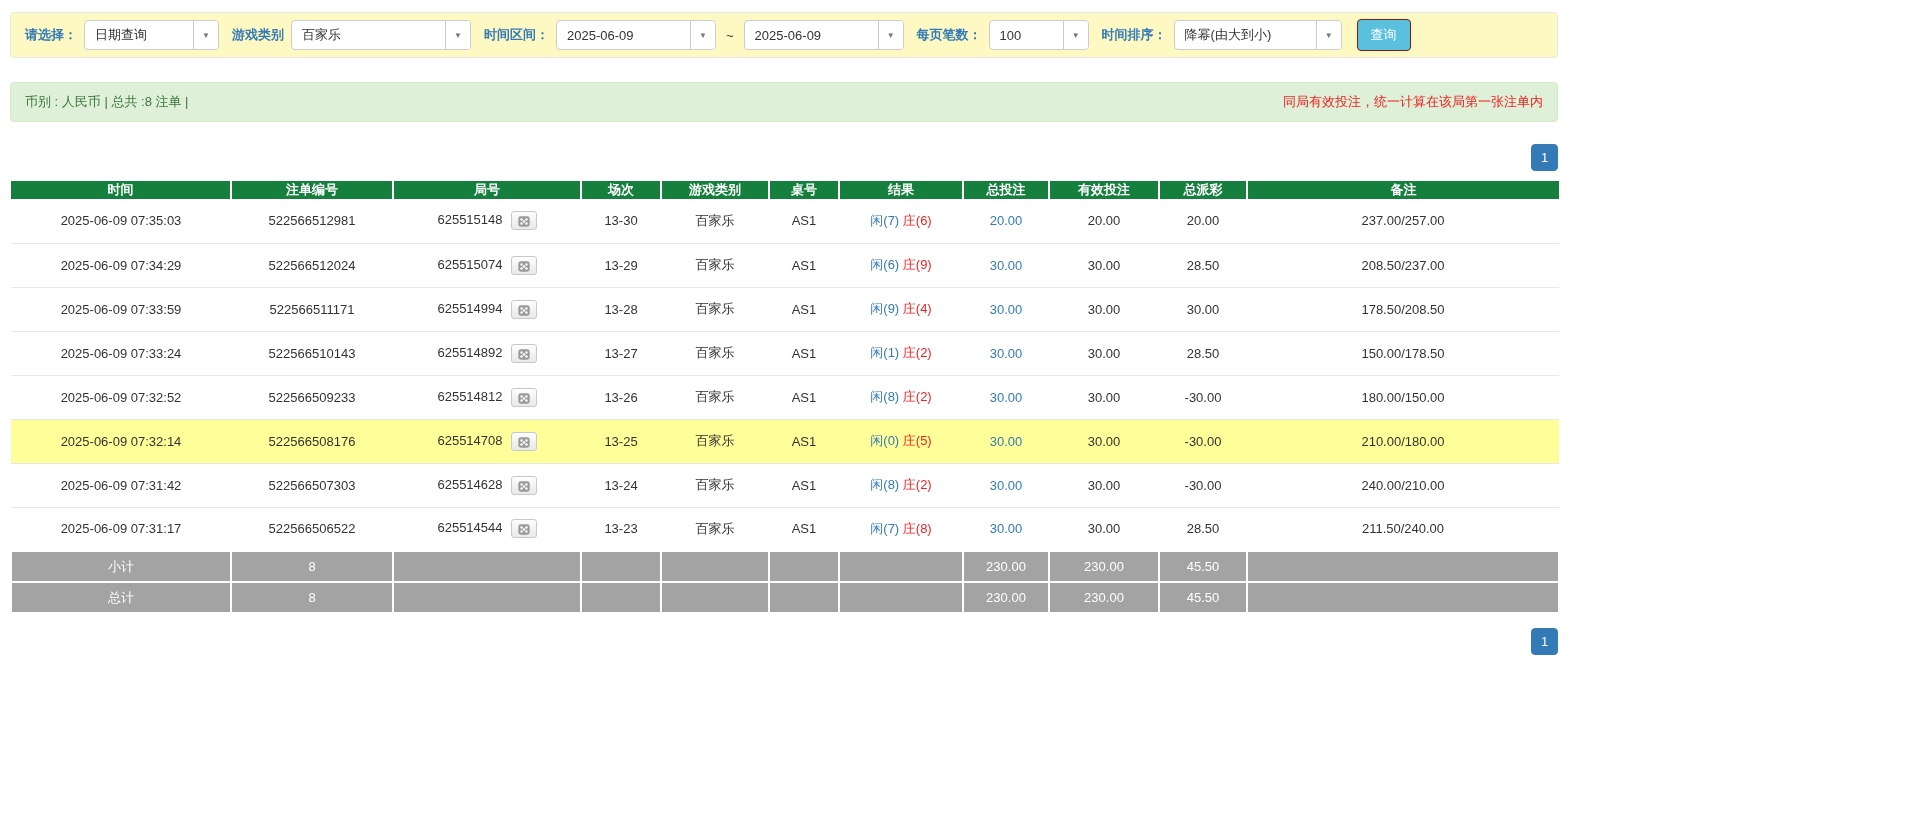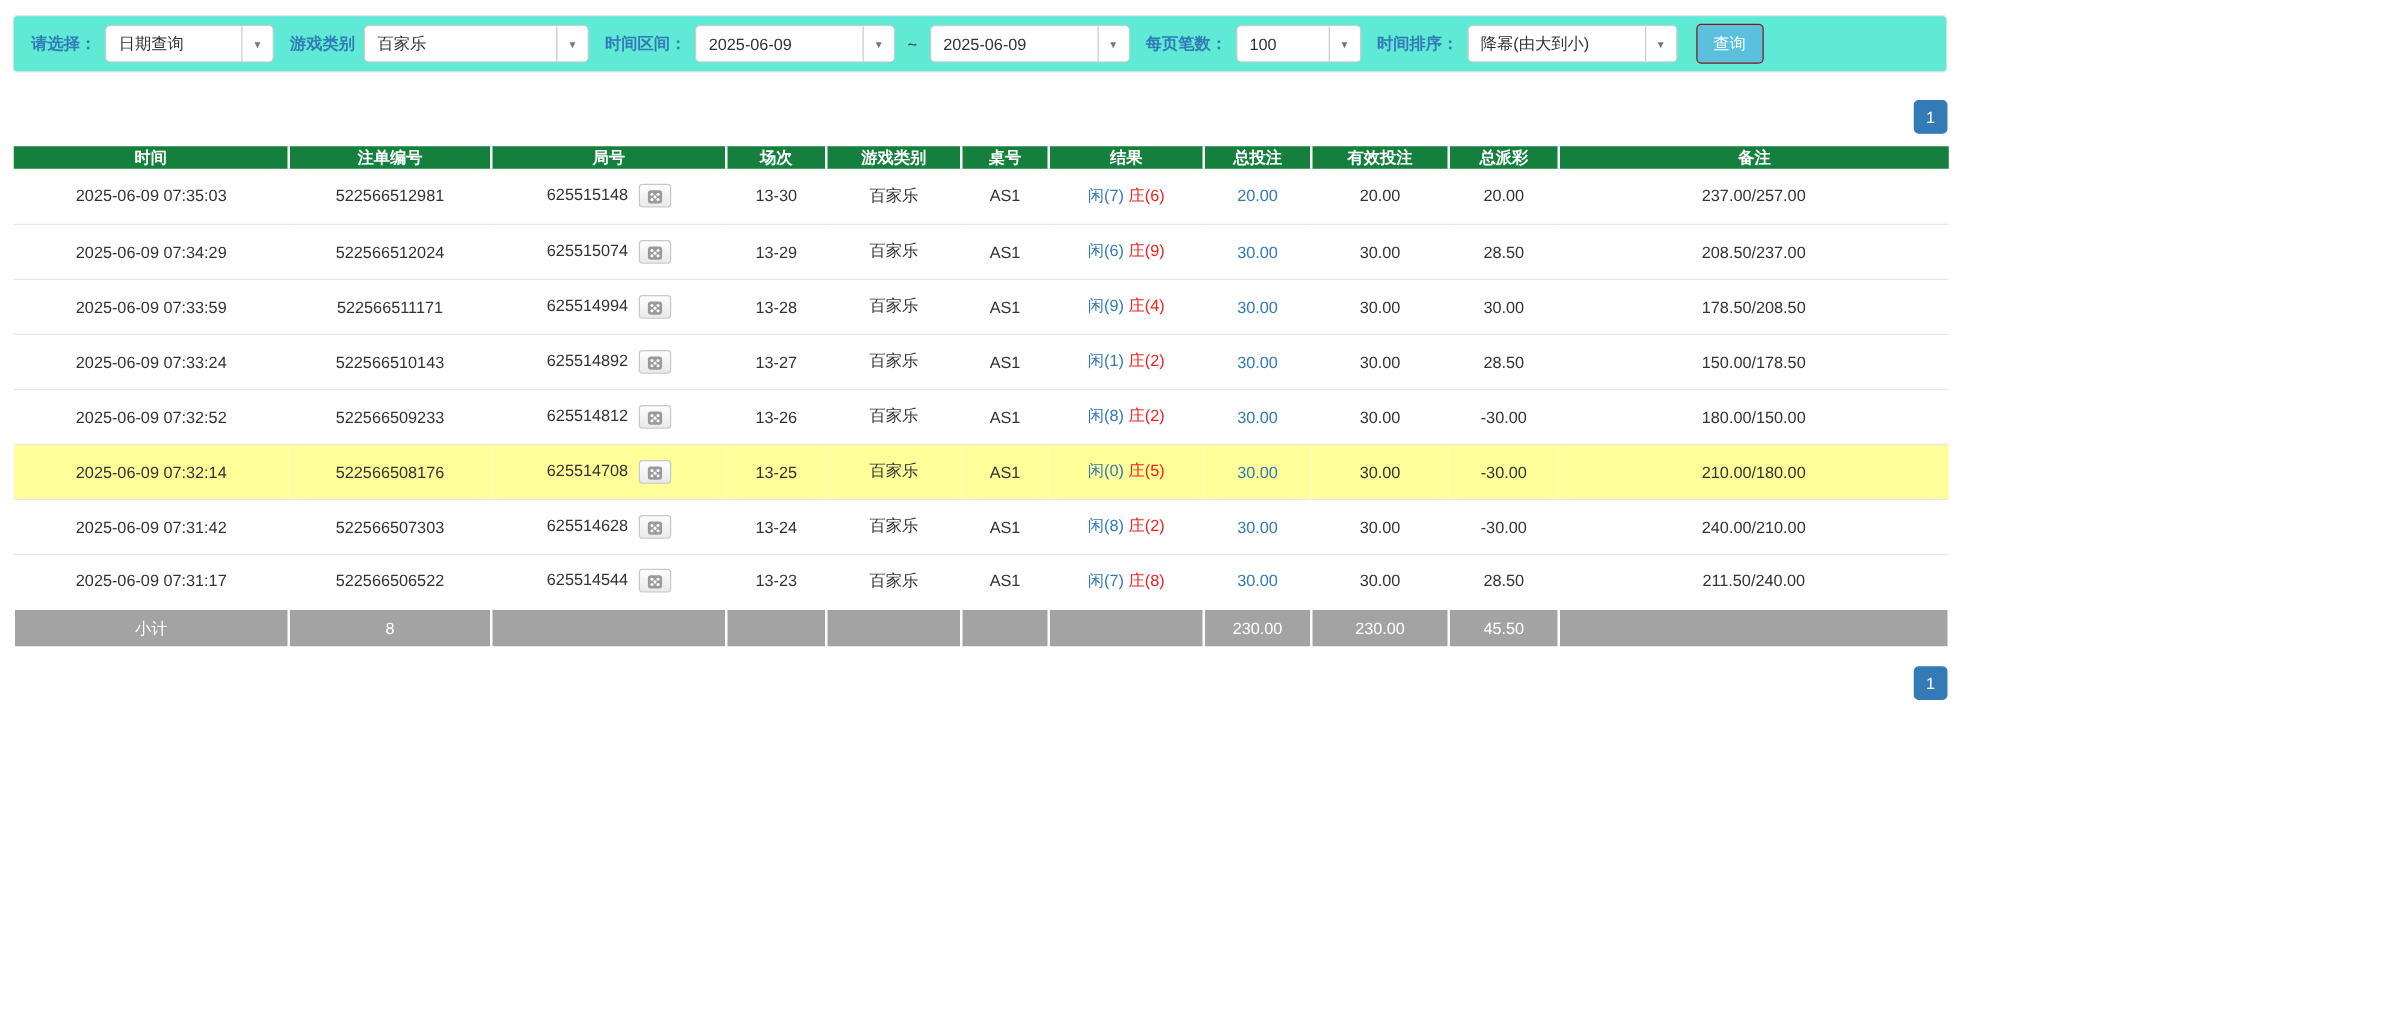--- a/index.html
+++ b/index.html
@@ -13,21 +13,21 @@
 
   .page-title {
     font-size: 20px;
     font-weight: 500;
     color: #333;
     margin: 4px 0 16px 2px;
   }
 
   
   .filter-bar {
-    background: #5eead4;
+    background: #fef9c3;
     border: 1px solid #e6e6e6;
     border-radius: 4px;
     padding: 8px 14px;
     display: flex;
     align-items: center;
     gap: 7px;
     height: 46px;
   }
   .filter-label {
     color: #337ab7;
@@ -202,20 +202,24 @@
 
     <span class="filter-label">时间排序：</span>
     <span class="combo w-sort">
       <span class="combo-value">降幂(由大到小)</span>
       <span class="combo-caret">▼</span>
     </span>
 
     <button class="search-btn">查询</button>
   </div>
 
+  <div class="summary-bar">
+    <span class="summary-left">币别 : 人民币 | 总共 :8 注单 |</span>
+    <span class="summary-right">同局有效投注，统一计算在该局第一张注单内</span>
+  </div>
 
   <div class="pagination top">
     <button class="page-btn">1</button>
   </div>
 
   <table class="bets">
     <colgroup id="colgroup">
         <col style="width: 220px;">
         <col style="width: 162px;">
         <col style="width: 188px;">
@@ -428,20 +432,33 @@
           <td></td>
           <td></td>
           <td></td>
           <td></td>
           <td></td>
           <td>230.00</td>
           <td>230.00</td>
           <td>45.50</td>
           <td></td>
         </tr>
+        <tr>
+          <td>总计</td>
+          <td>8</td>
+          <td></td>
+          <td></td>
+          <td></td>
+          <td></td>
+          <td></td>
+          <td>230.00</td>
+          <td>230.00</td>
+          <td>45.50</td>
+          <td></td>
+        </tr>
       </tfoot>
   </table>
 
   <div class="pagination bottom">
     <button class="page-btn">1</button>
   </div>
 
 </div>
 
 </body></html>

